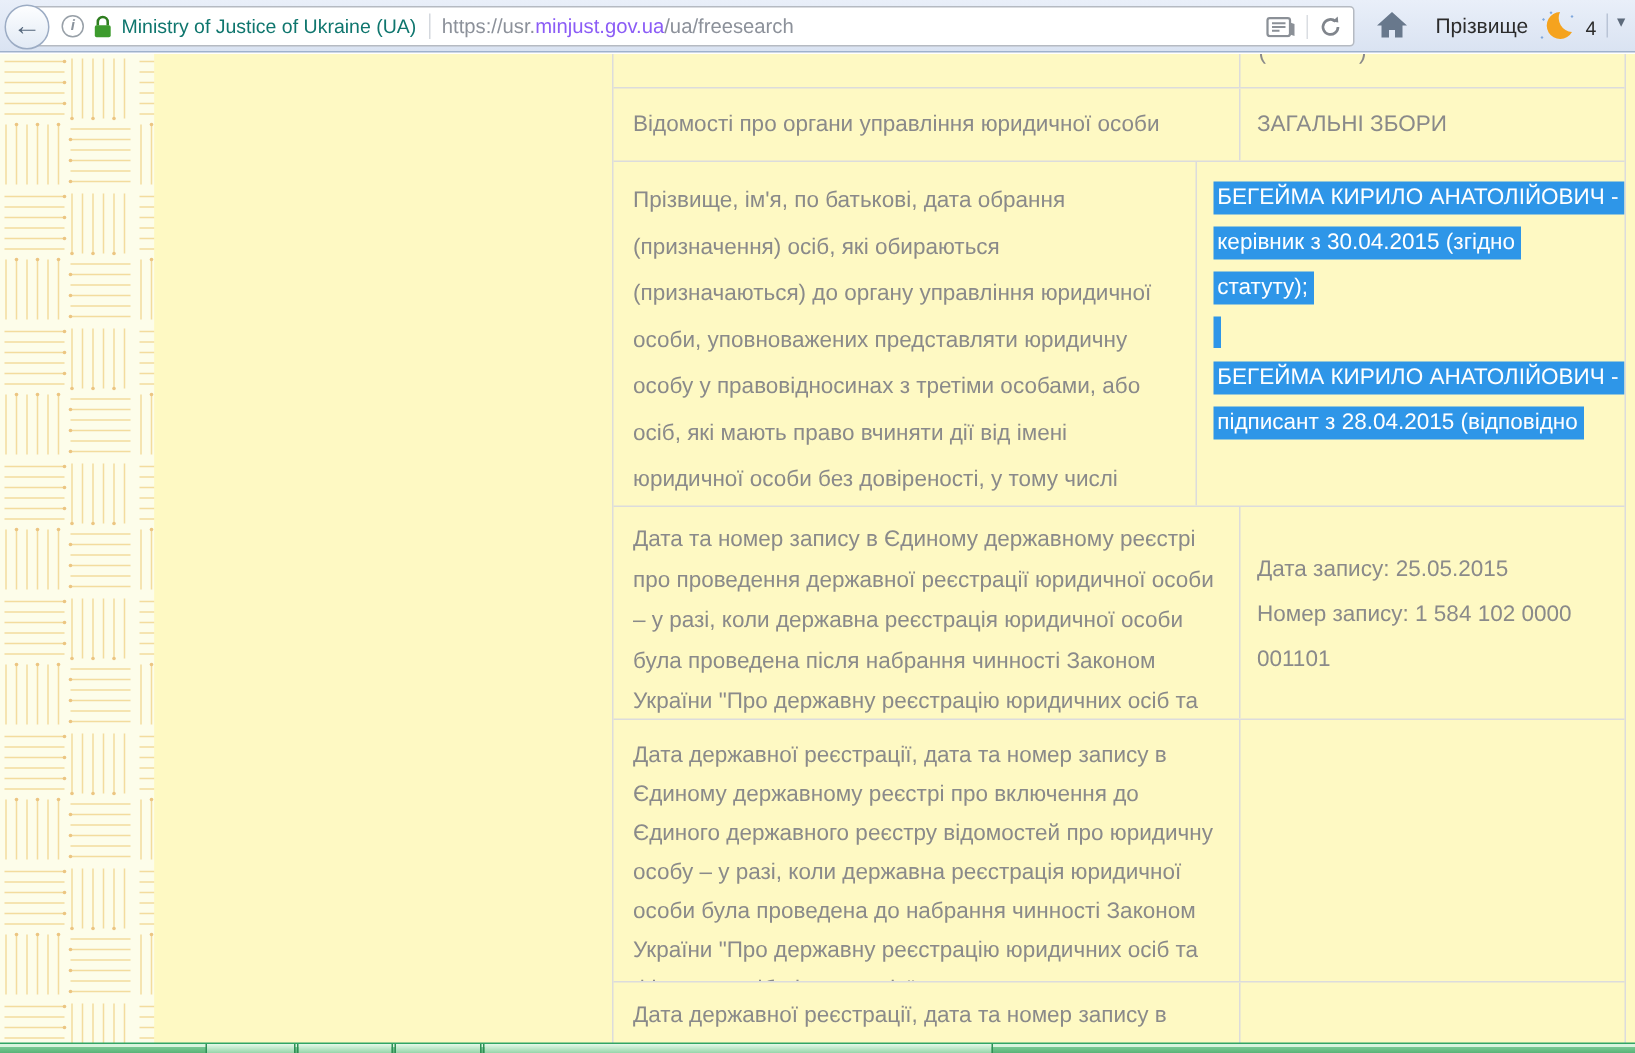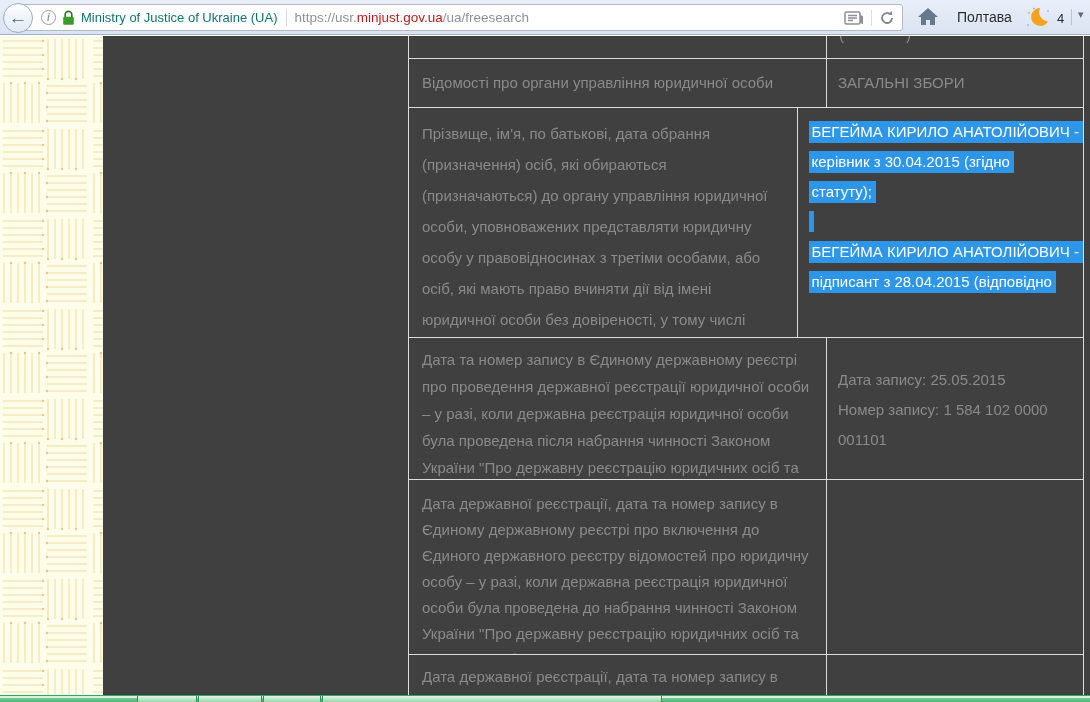--- a/index.html
+++ b/index.html
@@ -16,33 +16,33 @@
   .urlbar { position:absolute; left:18px; top:4px; width:885px; height:27px; background:#fff;
             border:1px solid #b5bac2; border-radius:3px; display:flex; align-items:center;
             padding-left:22px; z-index:2; }
   .ident-info { width:15px; height:15px; border:1px solid #98a0a8; border-radius:50%; color:#8a939d;
                 font-size:10px; font-style:italic; font-weight:bold; text-align:center; line-height:13px;
                 margin-right:6px; flex:0 0 auto; }
   .ident-lock { margin-right:6px; flex:0 0 auto; }
   .ident-label { color:#0f766e; font-size:13px; white-space:nowrap; }
   .ident-sep { width:1px; height:17px; background:#d4d8de; margin:0 8px; flex:0 0 auto; }
   .url-text { font-size:13.5px; color:#8c919a; white-space:nowrap; }
-  .url-text .dom { color:#b91c1c; }
+  .url-text .dom { color:#8b5cf6; }
   .urlbar-right { margin-left:auto; display:flex; align-items:center; padding-right:7px; }
   .rm-sep { width:1px; height:16px; background:#dadde2; margin:0 7px; }
   .chrome-btn { display:inline-flex; align-items:center; justify-content:center; }
   .home-btn { position:absolute; left:917px; top:6px; }
   .city-label { position:absolute; left:957px; top:9px; font-size:14px; color:#2c2c2c; }
   .weather { position:absolute; left:1024px; top:5px; display:flex; align-items:center; }
   .weather-temp { font-size:13px; color:#2c2c2c; margin-left:5px; }
   .ovf-sep { position:absolute; left:1071px; top:9px; width:1px; height:16px; background:#b9c4d6; }
   .ovf-chevron { position:absolute; left:1078px; top:8px; font-size:11px; color:#5d6a7b; }
 
   
-  .page { position:absolute; left:0; top:36px; width:1090px; height:666px; background:#404040; }
+  .page { position:absolute; left:0; top:36px; width:1090px; height:666px; background:#fef9c3; }
   .pattern-strip { position:absolute; left:0; top:0; width:103px; height:660px; overflow:hidden; }
 
   
   .reg-table { position:absolute; left:408px; top:0; width:676px;
                border-left:1px solid #dcdcdc; border-right:1px solid #dcdcdc;
                color:#8a8a8a; font-size:15px; }
   .row { display:flex; border-bottom:1px solid #dcdcdc; overflow:hidden; }
   .row.last { border-bottom:none; }
   .cell-l { width:418px; border-right:1px solid #dcdcdc; padding:12px 16px 0 13px; }
   .cell-r { flex:1; padding:0 0 0 11px; position:relative; }
@@ -111,21 +111,21 @@
         </span>
       </span>
     </div>
 
     <span class="home-btn chrome-btn">
       <svg width="22" height="22" viewBox="0 0 22 22">
         <path d="M11 2L1 11h3v8h5v-5h4v5h5v-8h3z" fill="#68788c"></path>
       </svg>
     </span>
 
-    <span class="city-label">Полтава</span>
+    <span class="city-label">Прізвище</span>
 
     <span class="weather">
       <svg width="28" height="26" viewBox="0 0 28 26">
         <path d="M16 3a9 9 0 1 0 8 13.4A9.5 9.5 0 0 1 16 3z" fill="#f5a31e"></path>
         <path d="M5 7l1 1-1 1-1-1z" fill="#7fa8de"></path>
         <path d="M10 2.5l1 1-1 1-1-1z" fill="#7fa8de"></path>
         <path d="M24 5l1 1-1 1-1-1z" fill="#7fa8de"></path>
         <path d="M4 19l1 1-1 1-1-1z" fill="#7fa8de"></path>
       </svg>
       <span class="weather-temp">4</span>

